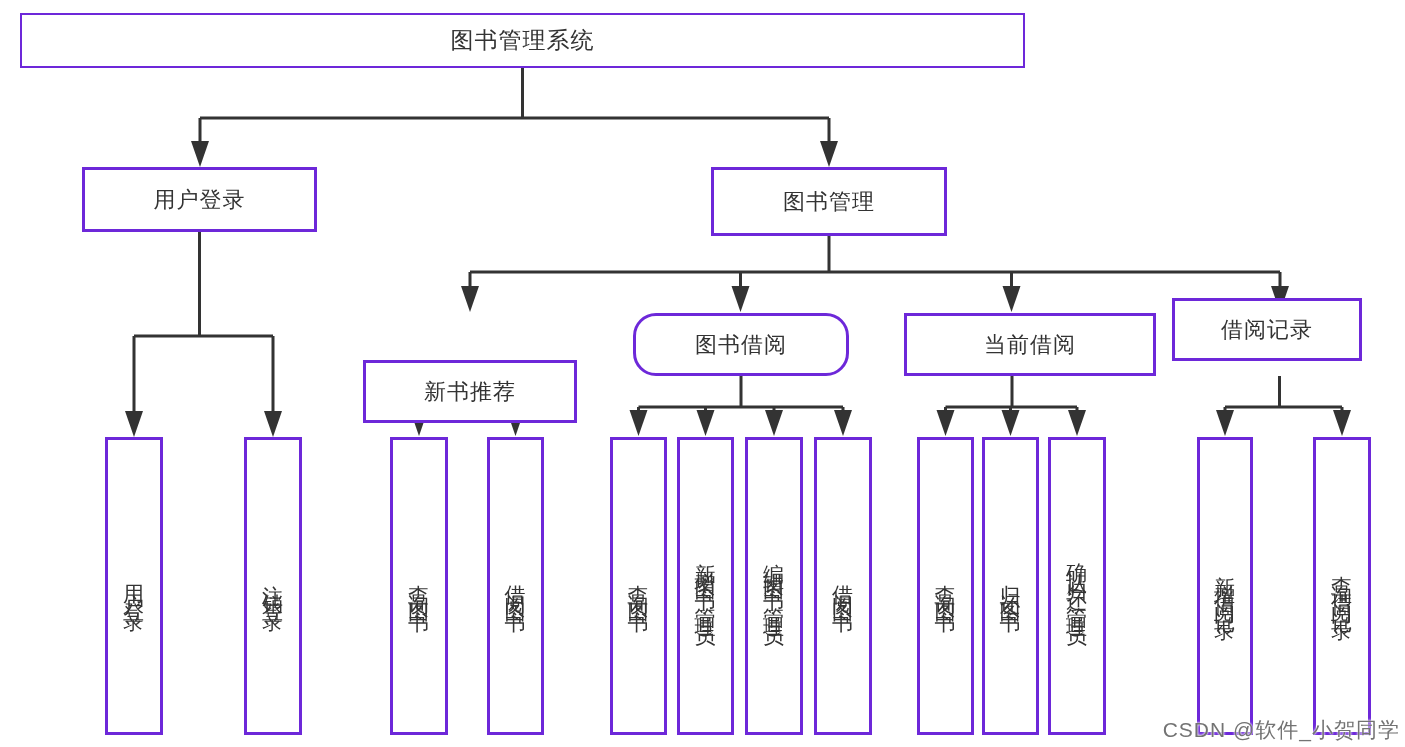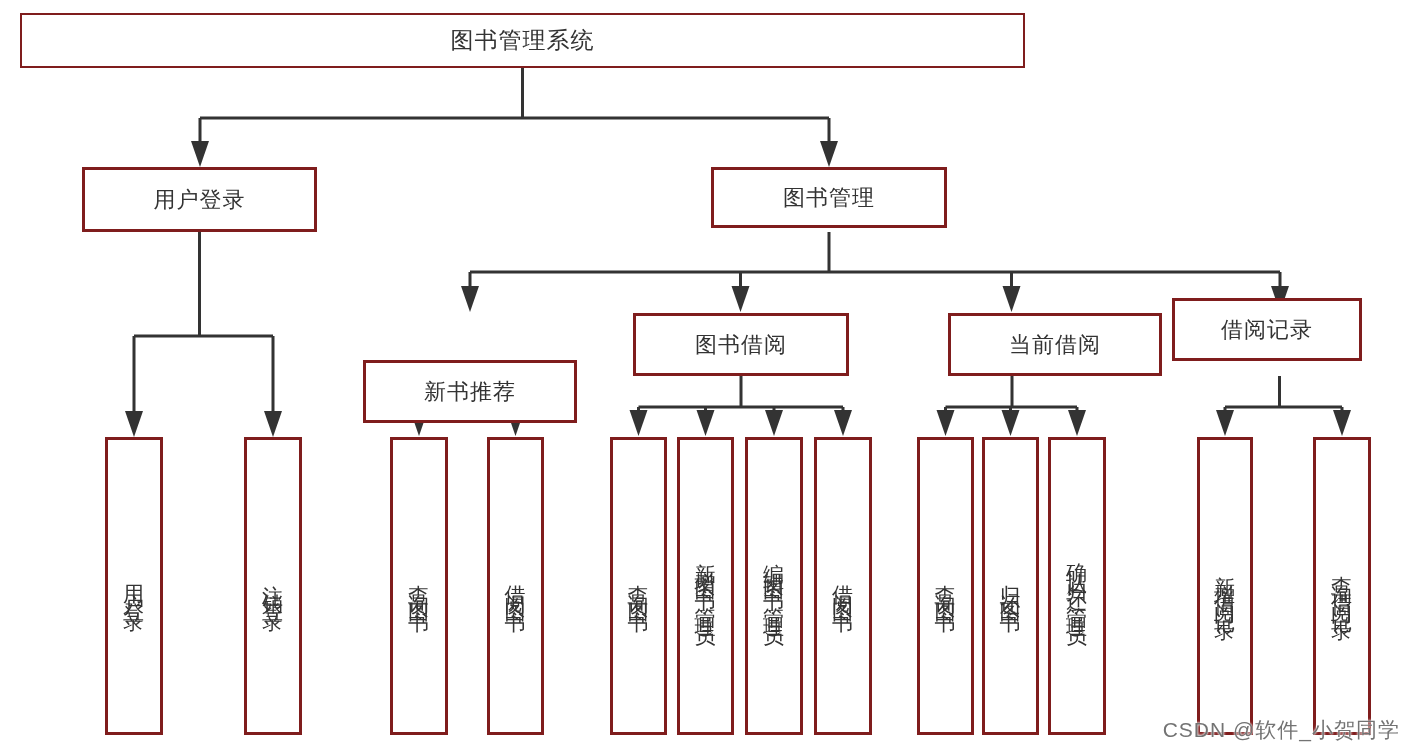--- a/index.html
+++ b/index.html
@@ -1,21 +1,21 @@
 <!DOCTYPE html>
 <html><head>
 <meta charset="utf-8">
 <style>
   html,body{margin:0;padding:0;background:#ffffff;}
   body{width:1405px;height:747px;overflow:hidden;font-family:"Liberation Sans",sans-serif;}
   .stage{position:relative;width:1405px;height:747px;background:#ffffff;}
   .connectors{position:absolute;left:0;top:0;width:1405px;height:747px;}
   .node{
     position:absolute;
-    border:3px solid #7f1d1d;
+    border:3px solid #6d28d9;
     background:#ffffff;
     box-sizing:border-box;
     display:flex;
     align-items:center;
     justify-content:center;
     color:#333333;
   }
   .node.root{border-width:2px;font-size:23px;letter-spacing:1px;}
   .node.h{font-size:22px;letter-spacing:1px;}
   .node.leaf span{
@@ -75,31 +75,31 @@
     </g>
   </svg>
 
   <div class="node root" style="left:20px;top:13px;width:1005px;height:55px;">
     <span>图书管理系统</span>
   </div>
 
   <div class="node h" style="left:82px;top:167px;width:235px;height:65px;">
     <span>用户登录</span>
   </div>
-  <div class="node h" style="left:711px;top:167px;width:236px;height:61px;">
+  <div class="node h" style="left:711px;top:167px;width:236px;height:69px;">
     <span>图书管理</span>
   </div>
 
   <div class="node h" style="left:363px;top:313px;width:214px;height:63px;margin-top:47px;">
     <span>新书推荐</span>
   </div>
-  <div class="node h" style="left:633px;top:313px;width:216px;height:63px;">
+  <div class="node h" style="left:633px;top:313px;width:216px;height:63px;border-radius:23px;">
     <span>图书借阅</span>
   </div>
-  <div class="node h" style="left:948px;top:313px;width:214px;height:63px;">
+  <div class="node h" style="left:904px;top:313px;width:252px;height:63px;">
     <span>当前借阅</span>
   </div>
   <div class="node h" style="left:1172px;top:298px;width:190px;height:63px;">
     <span>借阅记录</span>
   </div>
 
   <div class="node leaf" style="left:105px;top:437px;width:58px;height:298px;">
     <span>用户登录</span>
   </div>
   <div class="node leaf" style="left:244px;top:437px;width:58px;height:298px;">

